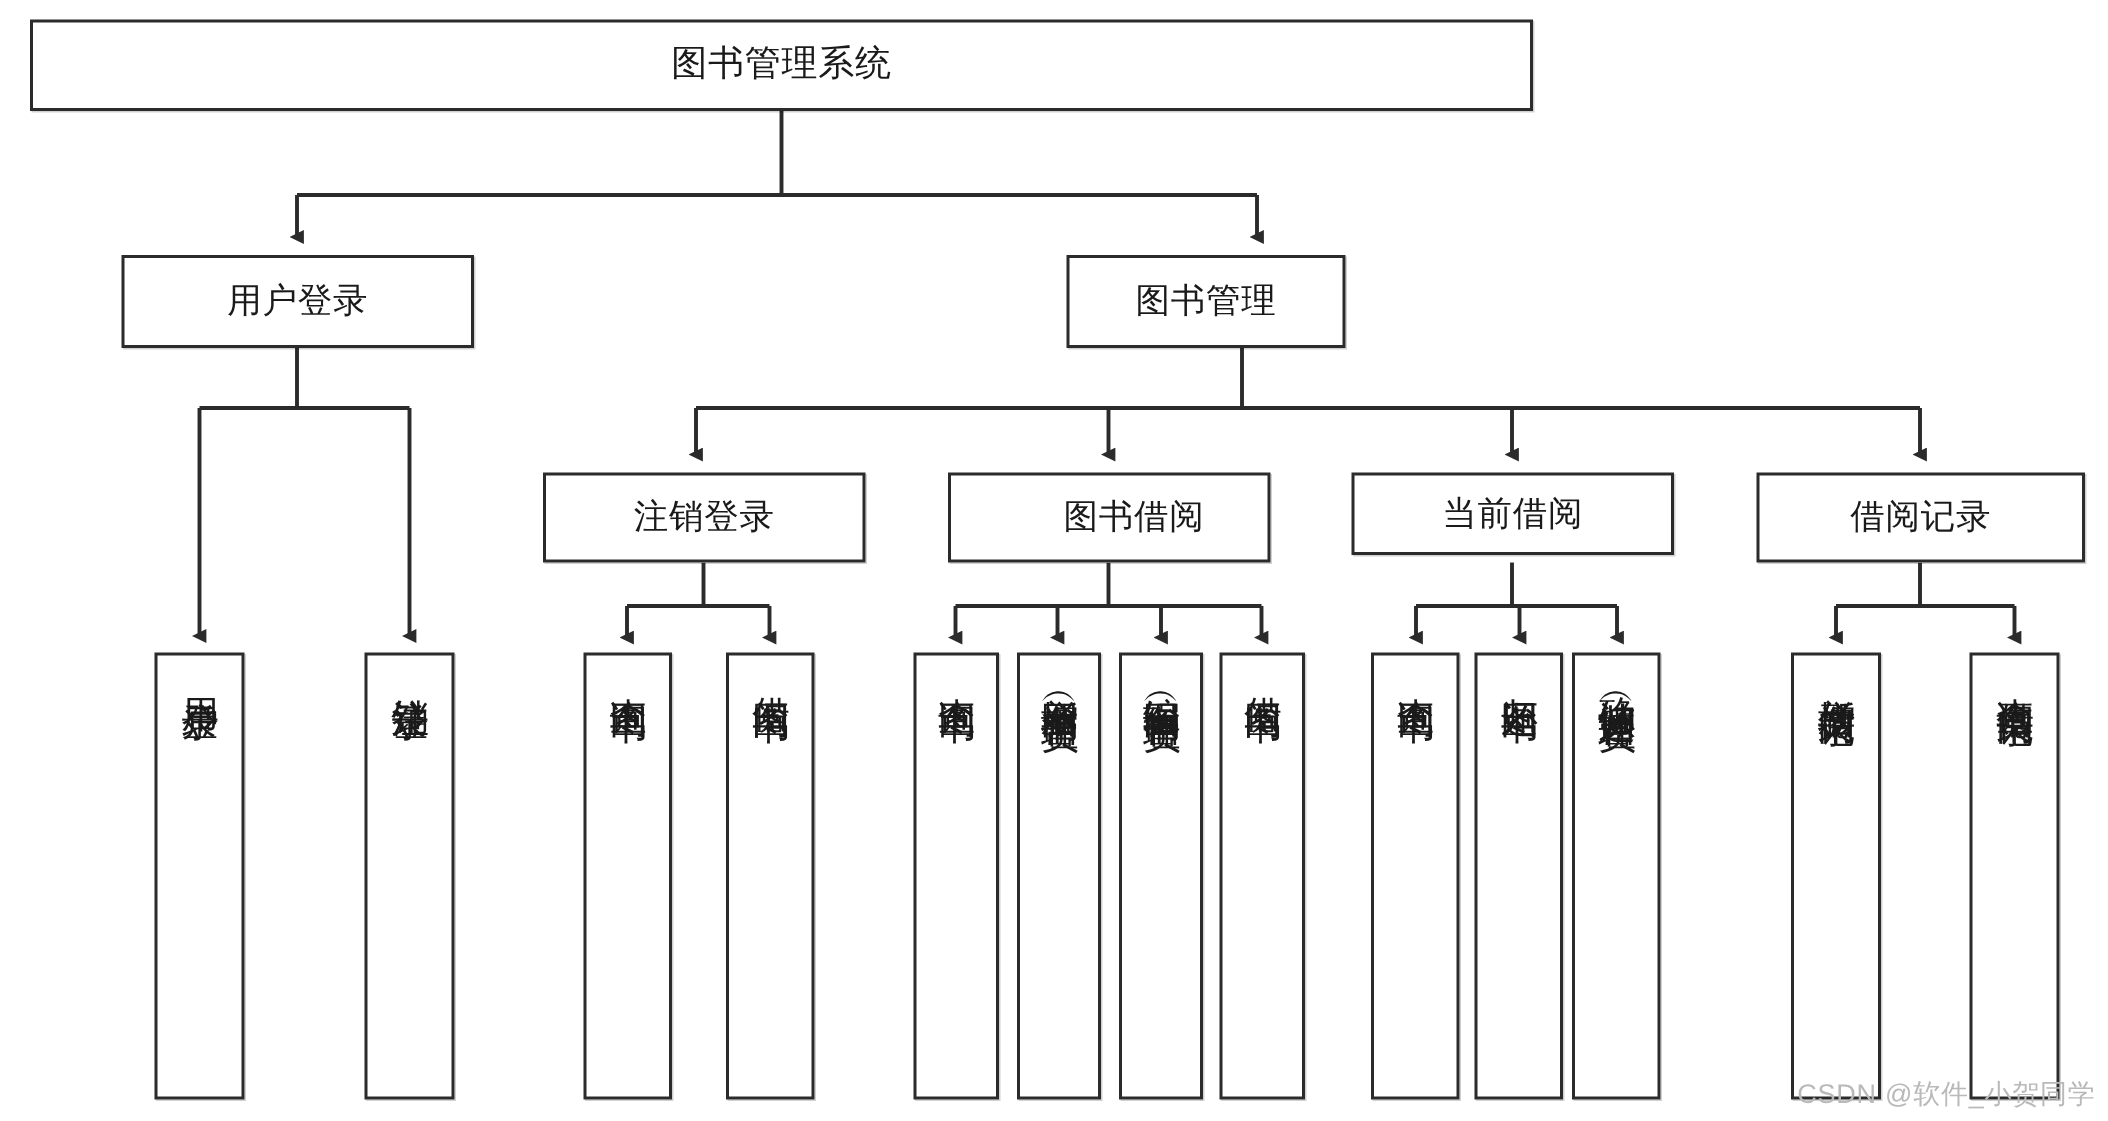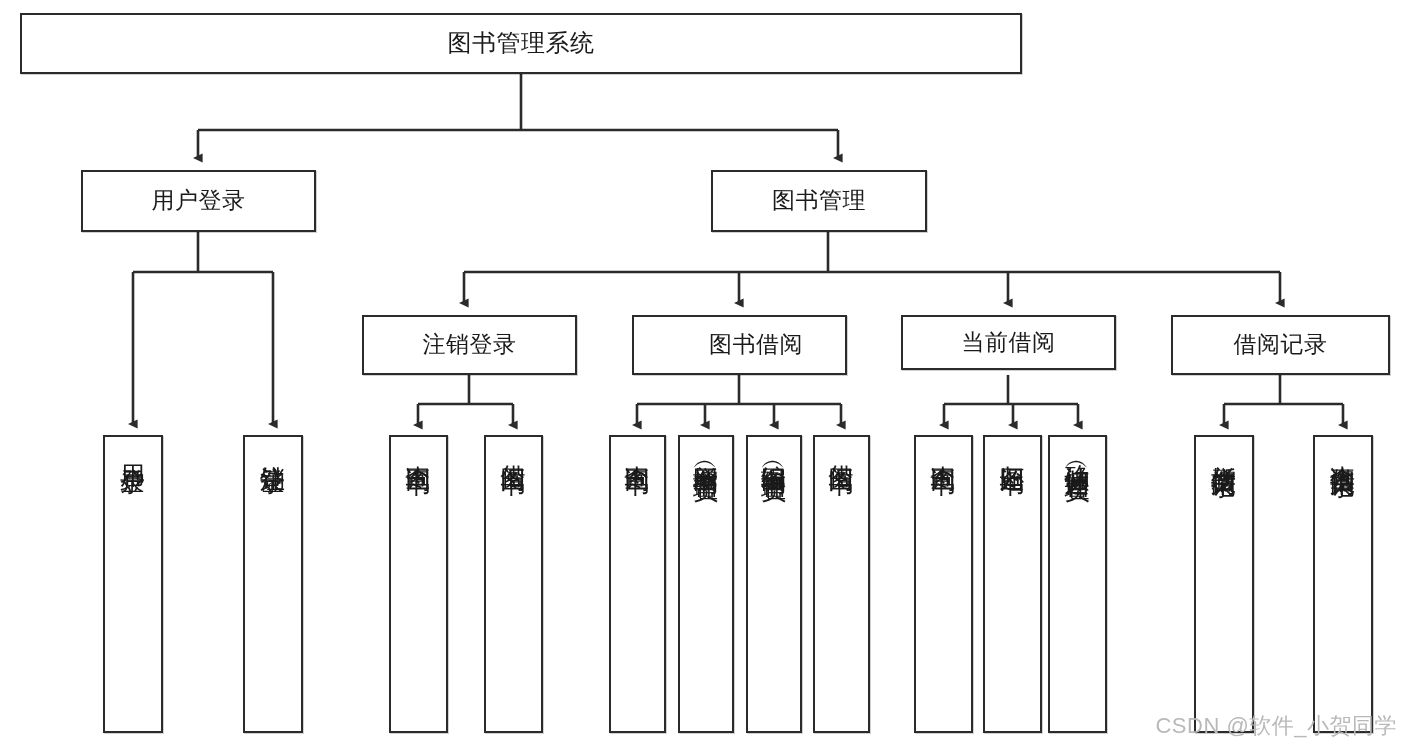--- a/index.html
+++ b/index.html
@@ -59,21 +59,21 @@
     text-orientation: upright;
     font-size: 25px;
     line-height: 1.12;
     letter-spacing: 2px;
     white-space: nowrap;
   }
   #watermark {
     position: absolute;
     right: 8px;
     bottom: 6px;
-    font-size: 22px;
+    font-size: 18px;
     color: #b9b9b9;
     white-space: nowrap;
     letter-spacing: 0.5px;
   }
 </style>
 </head>
 <body>
 
 <div id="diagram-canvas">
 
@@ -127,21 +127,21 @@
     </g>
   </svg>
 
   <div class="node horiz root" style="left:20px; top:13px; width:1002px; height:61px;">
     <span class="label">图书管理系统</span>
   </div>
 
   <div class="node horiz" style="left:81px; top:170px; width:235px; height:62px;">
     <span class="label">用户登录</span>
   </div>
-  <div class="node horiz" style="left:711px; top:170px; width:216px; height:62px;">
+  <div class="node horiz" style="left:711px; top:170px; width:186px; height:62px;">
     <span class="label">图书管理</span>
   </div>
 
   <div class="node horiz" style="left:362px; top:315px; width:215px; height:60px;">
     <span class="label">注销登录</span>
   </div>
   <div class="node horiz" style="left:632px; top:315px; width:215px; height:60px;padding-left:33px;">
     <span class="label">图书借阅</span>
   </div>
   <div class="node horiz" style="left:901px; top:315px; width:215px; height:55px;">

